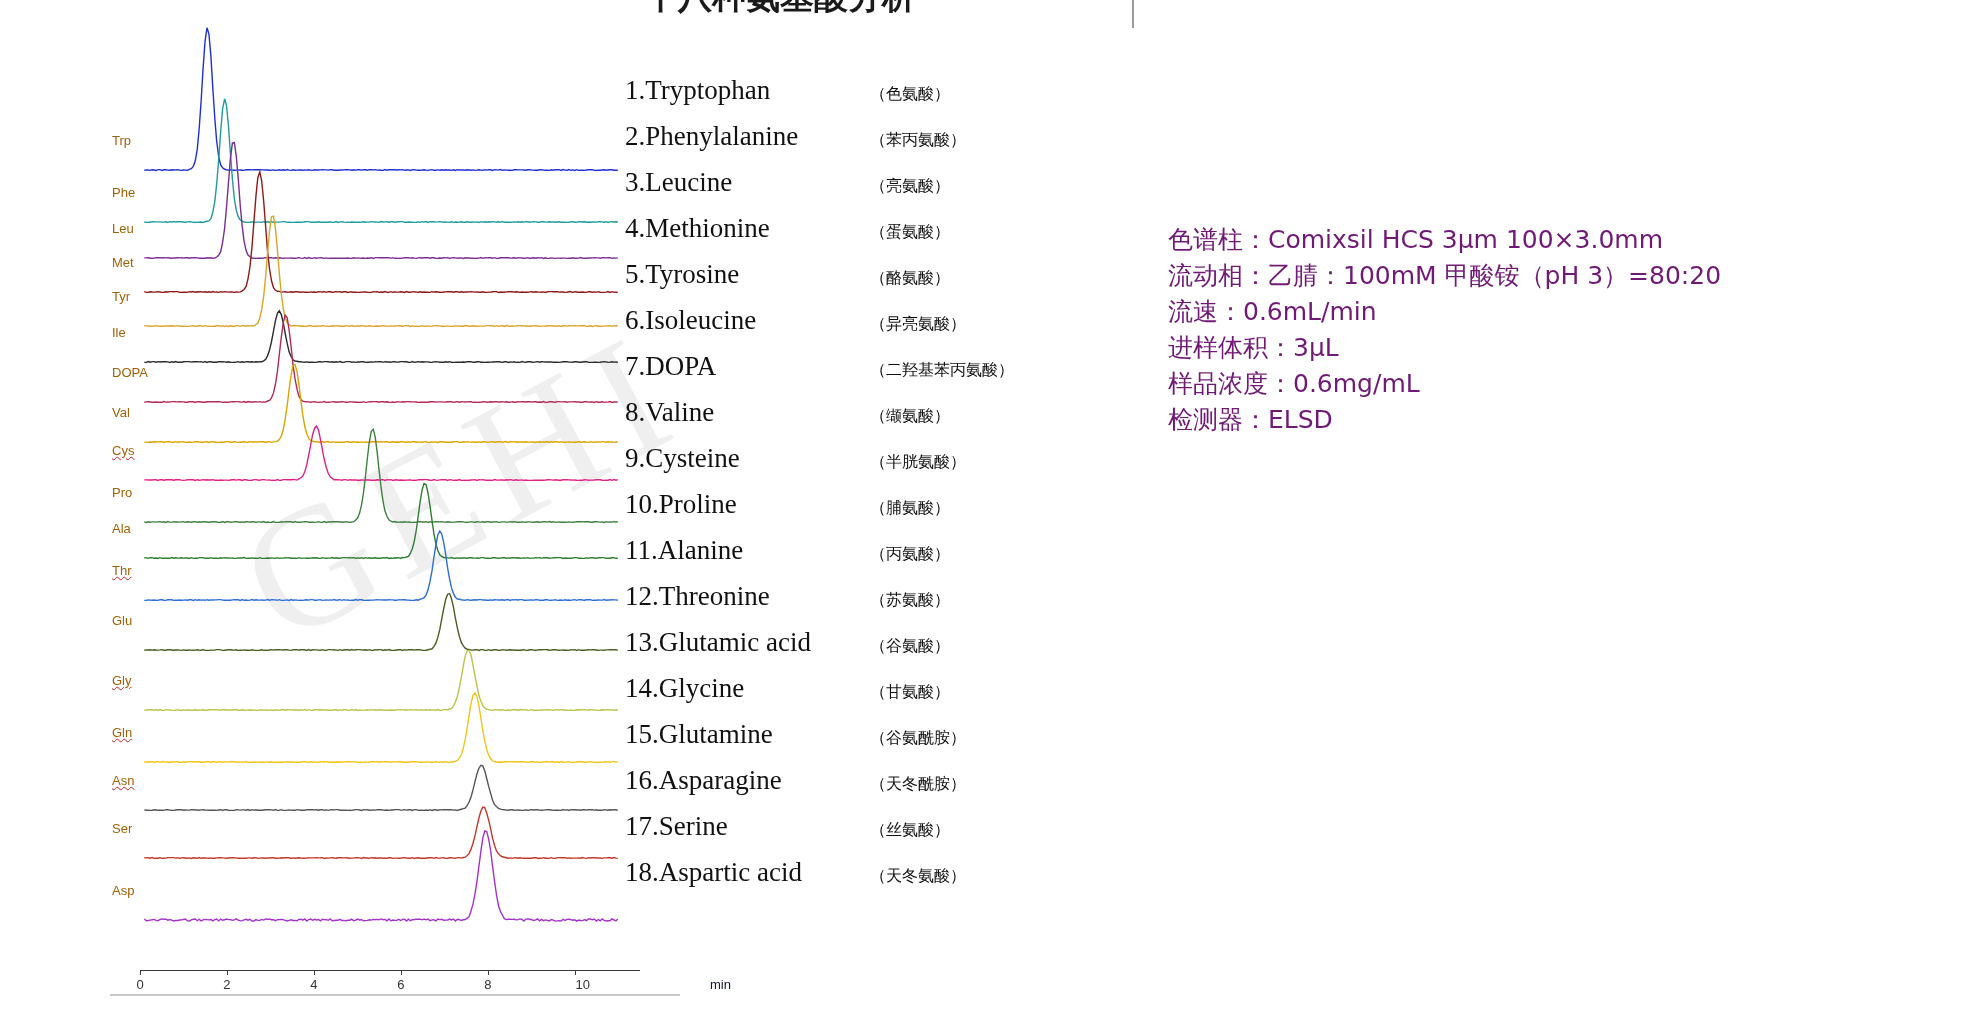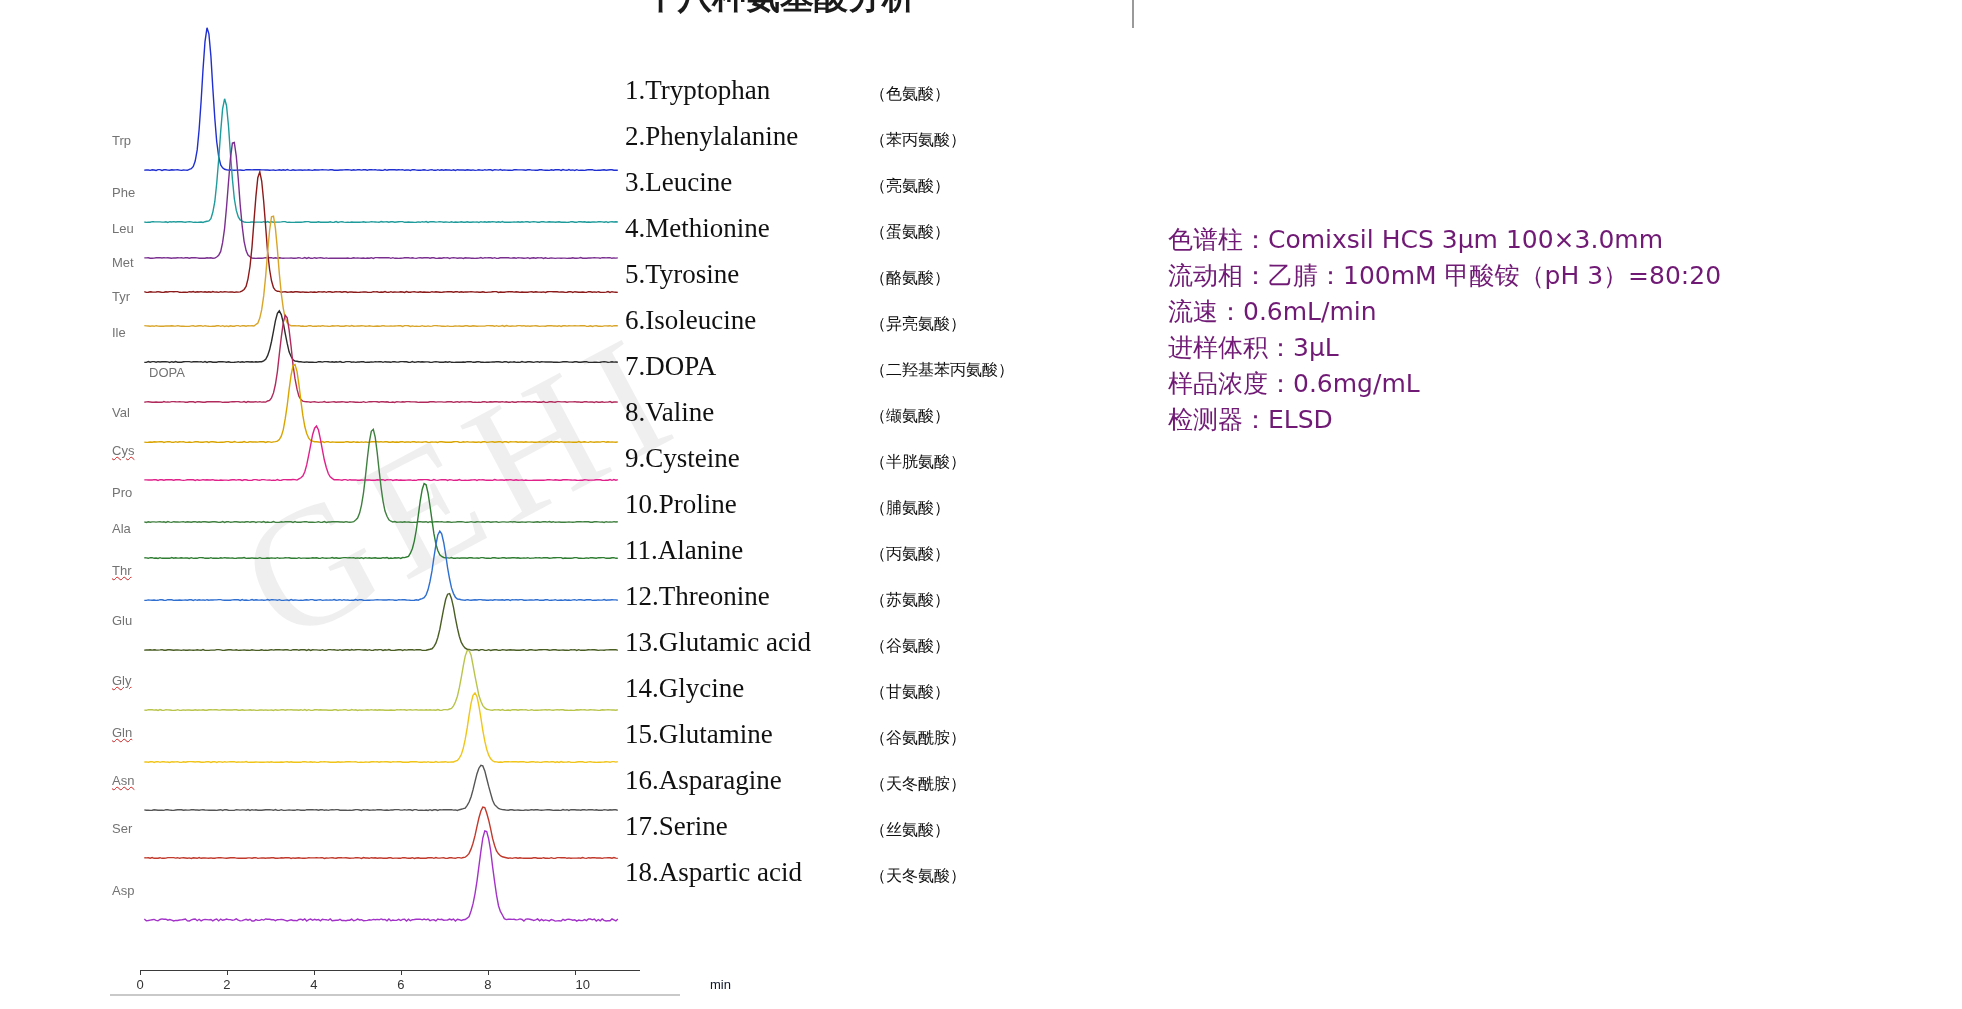--- a/index.html
+++ b/index.html
@@ -62,21 +62,21 @@
     letter-spacing: 14px;
     transform: rotate(-28deg);
     pointer-events: none;
     user-select: none;
     white-space: nowrap;
   }
   .trace-label {
     position: absolute;
     font-family: "Liberation Sans", sans-serif;
     font-size: 13px;
-    color: #737373;
+    color: #a16207;
     white-space: nowrap;
   }
   .trace-label.spell {
     text-decoration: underline;
     text-decoration-style: wavy;
     text-decoration-color: #cc2222;
     text-decoration-thickness: 1px;
   }
   .axis-line {
     position: absolute;
@@ -185,21 +185,21 @@
       <path d="M 34.3 909.0 L 36.3 910.8 L 38.3 910.5 L 40.2 910.1 L 42.2 909.7 L 44.1 909.4 L 46.1 910.4 L 48.0 910.8 L 50.0 909.5 L 52.0 908.9 L 53.9 909.3 L 55.9 909.2 L 57.8 910.2 L 59.8 909.5 L 61.7 910.1 L 63.7 911.0 L 65.7 910.4 L 67.6 910.5 L 69.6 910.0 L 71.5 909.9 L 73.5 909.5 L 75.4 909.1 L 77.4 910.9 L 79.3 911.0 L 81.3 909.8 L 83.3 909.3 L 85.2 909.0 L 87.2 910.7 L 89.1 909.3 L 91.1 910.9 L 93.0 909.8 L 95.0 909.4 L 97.0 909.6 L 98.9 909.9 L 100.9 909.5 L 102.8 910.9 L 104.8 909.6 L 106.7 909.0 L 108.7 910.9 L 110.7 909.1 L 112.6 910.3 L 114.6 909.8 L 116.5 909.0 L 118.5 909.6 L 120.4 909.6 L 122.4 910.2 L 124.3 909.9 L 126.3 908.9 L 128.3 910.1 L 130.2 910.9 L 132.2 910.6 L 134.1 909.8 L 136.1 909.3 L 138.0 910.2 L 140.0 909.3 L 142.0 911.0 L 143.9 911.0 L 145.9 909.6 L 147.8 910.4 L 149.8 910.4 L 151.7 909.4 L 153.7 910.1 L 155.7 909.0 L 157.6 909.2 L 159.6 909.3 L 161.5 909.7 L 163.5 909.7 L 165.4 910.7 L 167.4 909.7 L 169.3 909.6 L 171.3 909.4 L 173.3 909.7 L 175.2 910.3 L 177.2 910.9 L 179.1 910.3 L 181.1 909.8 L 183.0 910.5 L 185.0 910.4 L 187.0 910.8 L 188.9 909.5 L 190.9 909.2 L 192.8 910.2 L 194.8 908.9 L 196.7 911.0 L 198.7 909.7 L 200.7 909.1 L 202.6 910.3 L 204.6 909.3 L 206.5 910.0 L 208.5 909.5 L 210.4 910.9 L 212.4 909.2 L 214.3 909.6 L 216.3 909.7 L 218.3 910.3 L 220.2 909.0 L 222.2 910.8 L 224.1 910.5 L 226.1 910.2 L 228.0 910.3 L 230.0 909.3 L 232.0 910.5 L 233.9 910.4 L 235.9 910.7 L 237.8 910.2 L 239.8 910.2 L 241.7 909.1 L 243.7 910.7 L 245.7 910.1 L 247.6 909.1 L 249.6 910.0 L 251.5 909.7 L 253.5 910.7 L 255.4 910.6 L 257.4 910.4 L 259.3 909.8 L 261.3 910.1 L 263.3 909.4 L 265.2 909.8 L 267.2 909.4 L 269.1 909.8 L 271.1 908.9 L 273.0 909.7 L 275.0 909.4 L 277.0 910.8 L 278.9 909.0 L 280.9 910.8 L 282.8 910.0 L 284.8 910.4 L 286.7 910.4 L 288.7 909.4 L 290.7 910.5 L 292.6 909.4 L 294.6 909.3 L 296.5 911.0 L 298.5 909.2 L 300.4 910.7 L 302.4 909.7 L 304.3 909.5 L 306.3 909.2 L 308.3 909.3 L 310.2 909.2 L 312.2 909.8 L 314.1 909.1 L 316.1 909.8 L 318.0 909.0 L 320.0 910.6 L 322.0 909.9 L 323.9 909.8 L 325.9 910.9 L 327.8 909.1 L 329.8 909.6 L 331.7 909.3 L 333.7 910.2 L 335.7 910.1 L 337.6 910.0 L 339.6 909.1 L 341.5 910.0 L 343.5 909.1 L 345.4 911.0 L 347.4 909.2 L 349.3 909.7 L 351.3 910.5 L 353.3 909.8 L 355.2 909.5 L 357.2 908.2 L 359.1 906.5 L 361.1 900.7 L 363.0 893.9 L 365.0 883.8 L 367.0 871.1 L 368.9 856.4 L 370.9 841.1 L 372.8 828.1 L 374.8 820.8 L 376.7 821.5 L 378.7 829.1 L 380.7 840.9 L 382.6 856.7 L 384.6 871.7 L 386.5 884.9 L 388.5 895.7 L 390.4 901.4 L 392.4 905.0 L 394.3 908.6 L 396.3 909.6 L 398.3 909.2 L 400.2 909.2 L 402.2 909.4 L 404.1 909.3 L 406.1 909.9 L 408.0 909.6 L 410.0 908.9 L 412.0 909.5 L 413.9 911.1 L 415.9 909.1 L 417.8 908.9 L 419.8 909.3 L 421.7 909.7 L 423.7 910.4 L 425.7 909.8 L 427.6 908.9 L 429.6 910.8 L 431.5 909.4 L 433.5 910.7 L 435.4 909.9 L 437.4 910.4 L 439.3 910.9 L 441.3 909.5 L 443.3 910.2 L 445.2 911.1 L 447.2 910.9 L 449.1 910.7 L 451.1 911.1 L 453.0 909.3 L 455.0 910.4 L 457.0 909.4 L 458.9 909.2 L 460.9 909.6 L 462.8 910.2 L 464.8 909.7 L 466.7 911.1 L 468.7 910.1 L 470.7 910.5 L 472.6 910.6 L 474.6 909.6 L 476.5 910.6 L 478.5 909.0 L 480.4 909.0 L 482.4 909.8 L 484.3 909.0 L 486.3 911.0 L 488.3 909.5 L 490.2 910.8 L 492.2 909.0 L 494.1 910.3 L 496.1 911.0 L 498.0 910.7 L 500.0 910.7 L 502.0 908.9 L 503.9 909.9 L 505.9 910.9 L 507.8 909.0" fill="none" stroke="#a333c8" stroke-width="1.4"></path>
     </svg>
 
   <div id="trace-labels">
       <div class="trace-label" style="left: 2px; top: 123px;">Trp</div>
       <div class="trace-label" style="left: 2px; top: 175px;">Phe</div>
       <div class="trace-label" style="left: 2px; top: 211px;">Leu</div>
       <div class="trace-label" style="left: 2px; top: 245px;">Met</div>
       <div class="trace-label" style="left: 2px; top: 279px;">Tyr</div>
       <div class="trace-label" style="left: 2px; top: 315px;">Ile</div>
-      <div class="trace-label" style="left: 2px; top: 355px; margin-left: 37px;">DOPA</div>
+      <div class="trace-label" style="left: 2px; top: 355px;">DOPA</div>
       <div class="trace-label" style="left: 2px; top: 395px;">Val</div>
       <div class="trace-label spell" style="left: 2px; top: 433px;">Cys</div>
       <div class="trace-label" style="left: 2px; top: 475px;">Pro</div>
       <div class="trace-label" style="left: 2px; top: 511px;">Ala</div>
       <div class="trace-label spell" style="left: 2px; top: 553px;">Thr</div>
       <div class="trace-label" style="left: 2px; top: 603px;">Glu</div>
       <div class="trace-label spell" style="left: 2px; top: 663px;">Gly</div>
       <div class="trace-label spell" style="left: 2px; top: 715px;">Gln</div>
       <div class="trace-label spell" style="left: 2px; top: 763px;">Asn</div>
       <div class="trace-label" style="left: 2px; top: 811px;">Ser</div>

